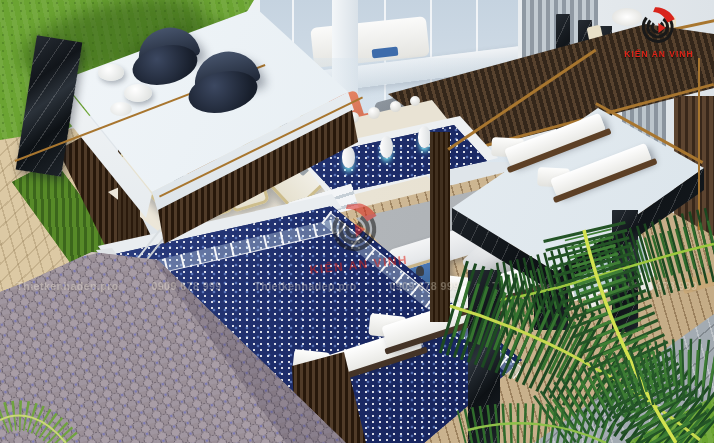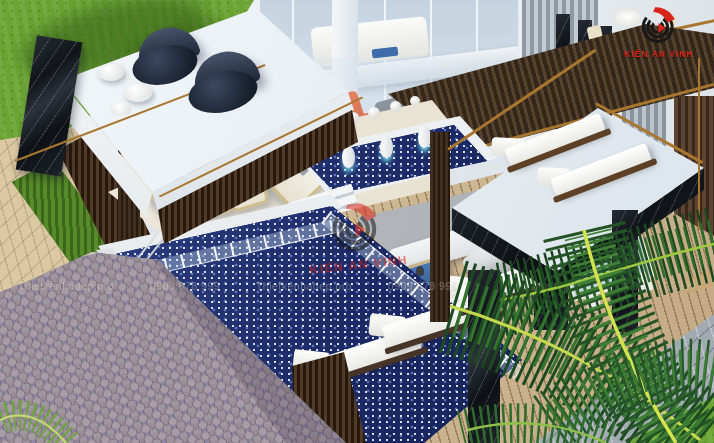--- a/index.html
+++ b/index.html
@@ -34,21 +34,21 @@
   .sofa{background:linear-gradient(#f3f1ea,#e6e1cf);border:3px solid #cdbd8c;border-radius:6px;
         box-shadow:3px 5px 7px rgba(40,45,60,.28);}
   .pillow{position:absolute;width:16px;height:11px;background:#9aa2a8;border-radius:2px;}
   .lounger{position:absolute;}
   .lounger .cush{position:absolute;left:8px;top:2px;width:116px;height:23px;border-radius:4px;
         background:linear-gradient(#ffffff,#e7e7e3);box-shadow:3px 5px 7px rgba(20,25,40,.35);}
   .lounger .back{position:absolute;left:-4px;top:-8px;width:36px;height:22px;border-radius:4px;
         background:linear-gradient(#fdfdfc,#e3e3df);transform:rotate(24deg);}
   .lounger .frame{position:absolute;left:4px;top:24px;width:124px;height:6px;background:#453427;border-radius:2px;}
   .wm-band{position:absolute;left:0;top:280px;width:714px;display:flex;justify-content:space-around;
-        align-items:center;opacity:.34;color:#f2ead8;font-size:10.5px;font-weight:normal;
+        align-items:center;opacity:.34;color:#f2ead8;font-size:10.5px;font-weight:bold;
         letter-spacing:.5px;text-shadow:0 1px 2px rgba(70,60,50,.55);}
   .logo-text{color:#e02418;font-weight:bold;letter-spacing:1.5px;text-align:center;}
   svg{display:block;}
 </style>
 </head>
 <body>
 
 <div id="stage">
 
   <div class="abs" style="left:246px;top:0;width:468px;height:162px;

